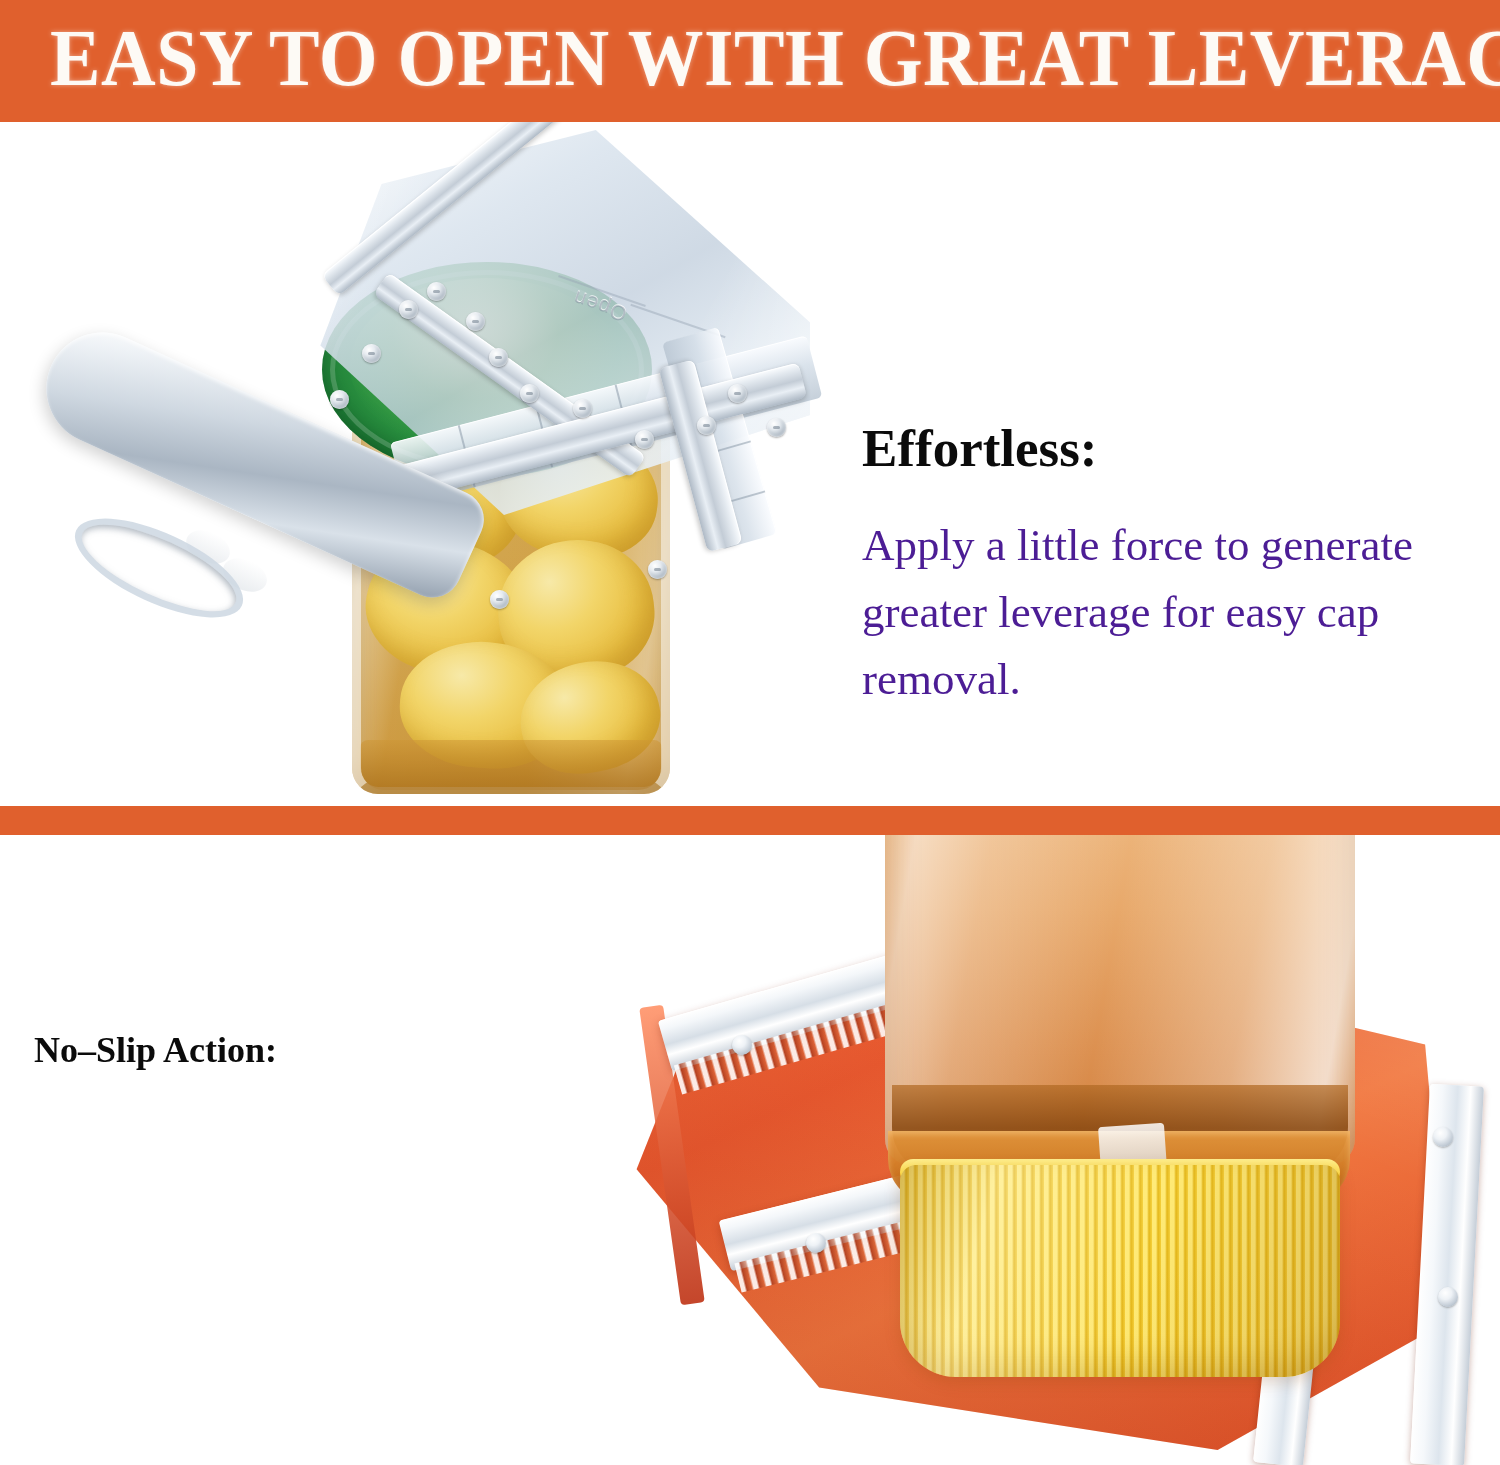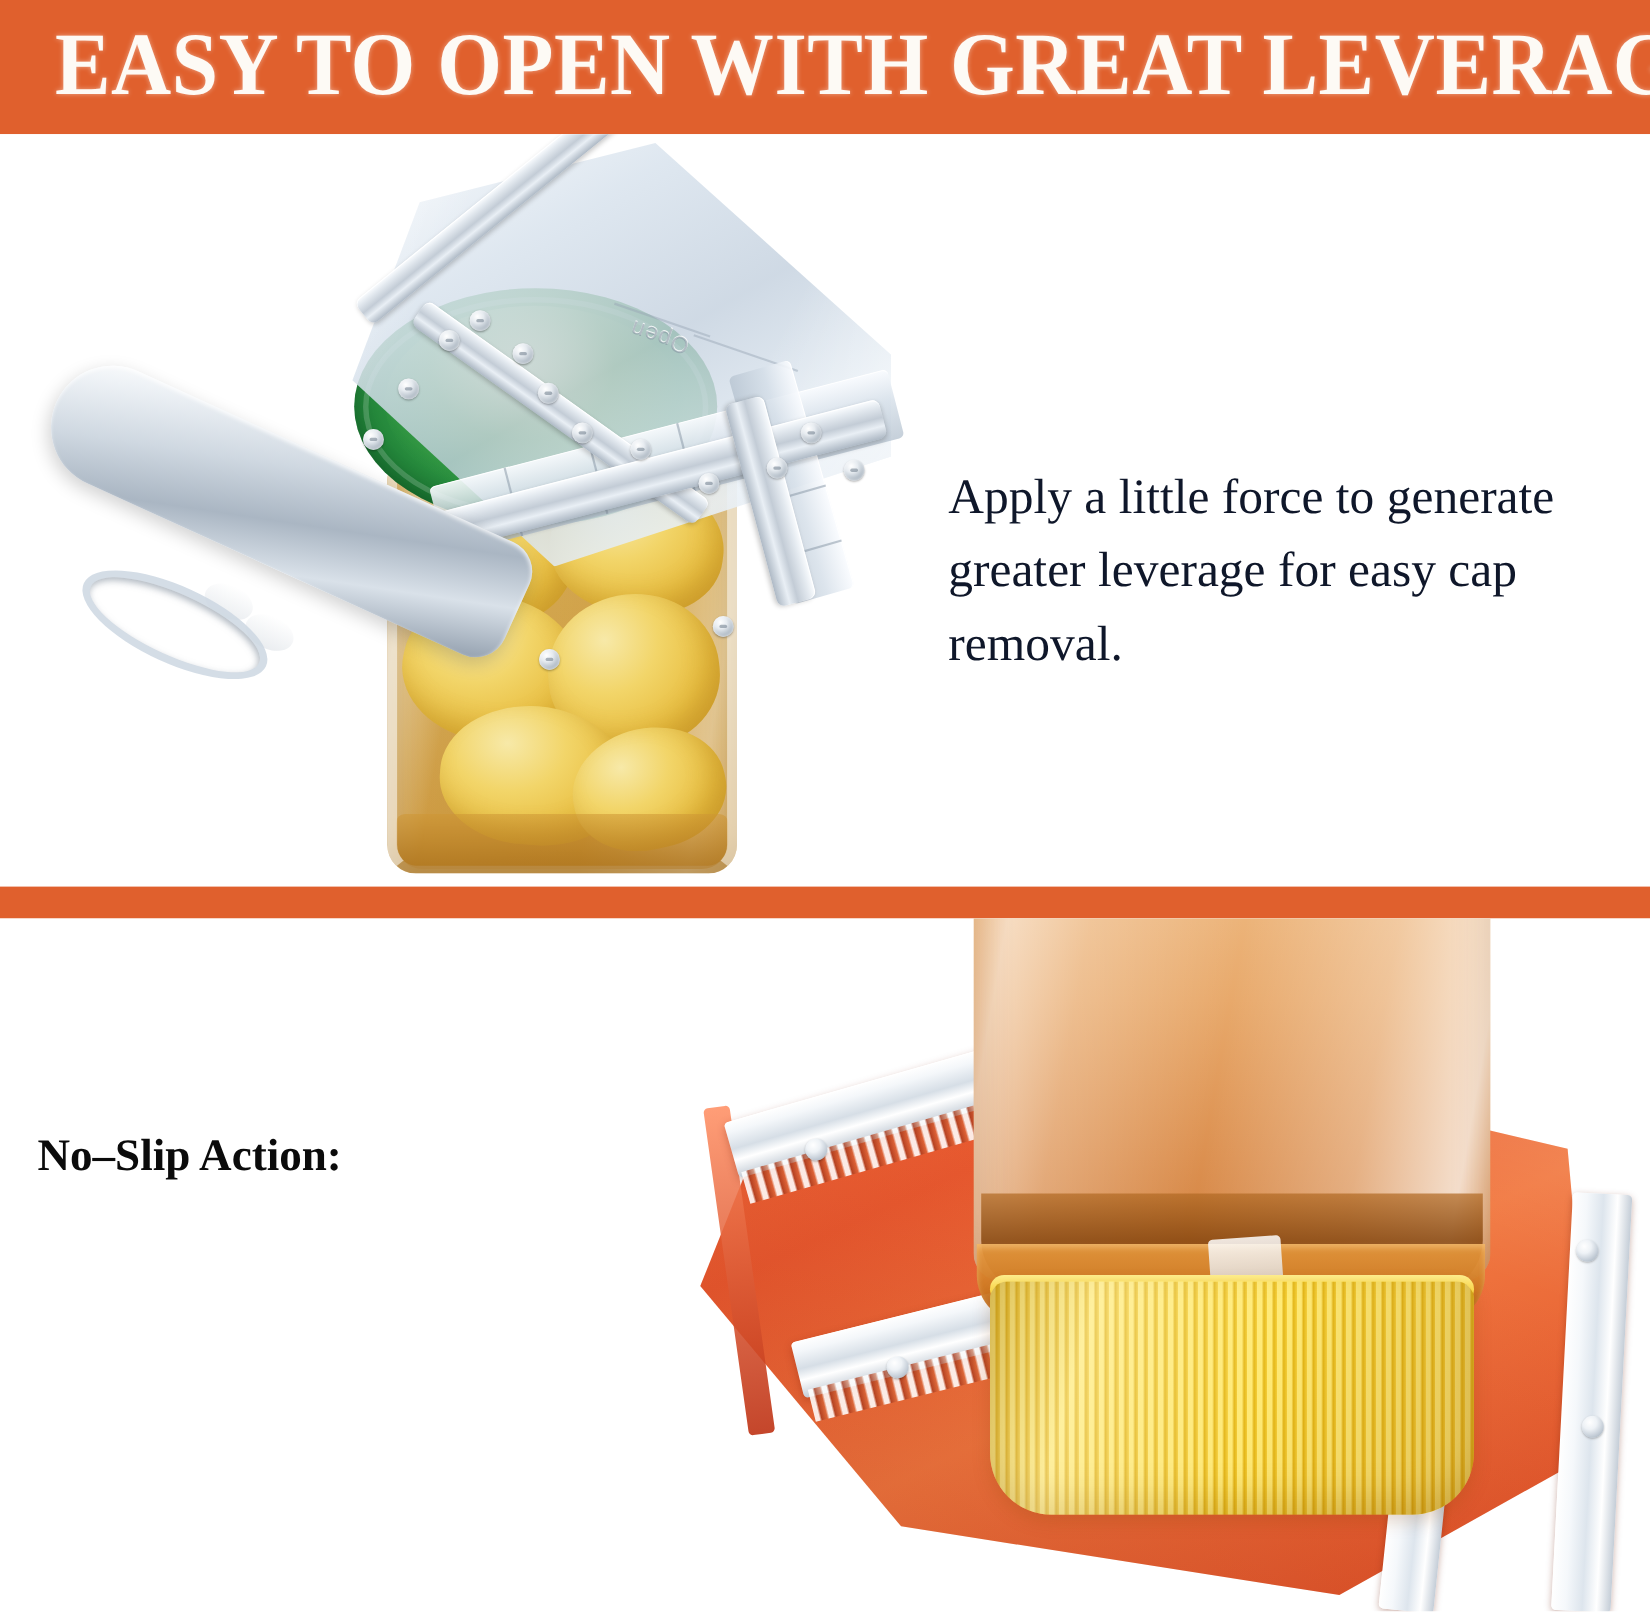--- a/index.html
+++ b/index.html
@@ -471,24 +471,24 @@
     line-height: 60px;
     color: #0b0b0b;
     margin: 0 0 34px 0;
     letter-spacing: 0px;
   }
   .feature-body {
     font-family: "Liberation Serif", "DejaVu Serif", serif;
     font-weight: 400;
     font-size: 45px;
     line-height: 67px;
-    color: #0f172a;
+    color: #4c1d95;
     margin: 0;
   }
-  .text-bottom .feature-heading { font-size: 41px; }
+  .text-bottom .feature-heading { font-size: 36px; }
   .text-bottom .feature-body { font-size: 43px; line-height: 66px; }
 </style>
 </head>
 <body>
 
 <div class="header-bar">
   <div class="header-title">EASY TO OPEN WITH GREAT LEVERAGE</div>
 </div>
 
 <div class="panel-top">
@@ -553,20 +553,21 @@
       <div class="rivet" style="left:490px; top:468px;"></div>
 
       <div class="handle"></div>
       <div class="handle-dimple dimple1"></div>
       <div class="handle-dimple dimple2"></div>
       <div class="handle-hole"></div>
     </div>
   </div>
 
   <div class="text-top">
+    <h2 class="feature-heading">Effortless:</h2>
     <p class="feature-body">Apply a little force to generate greater leverage for easy cap removal.</p>
   </div>
 </div>
 
 <div class="divider-bar"></div>
 
 <div class="panel-bottom">
 
   <div class="photo-bottom">
 

